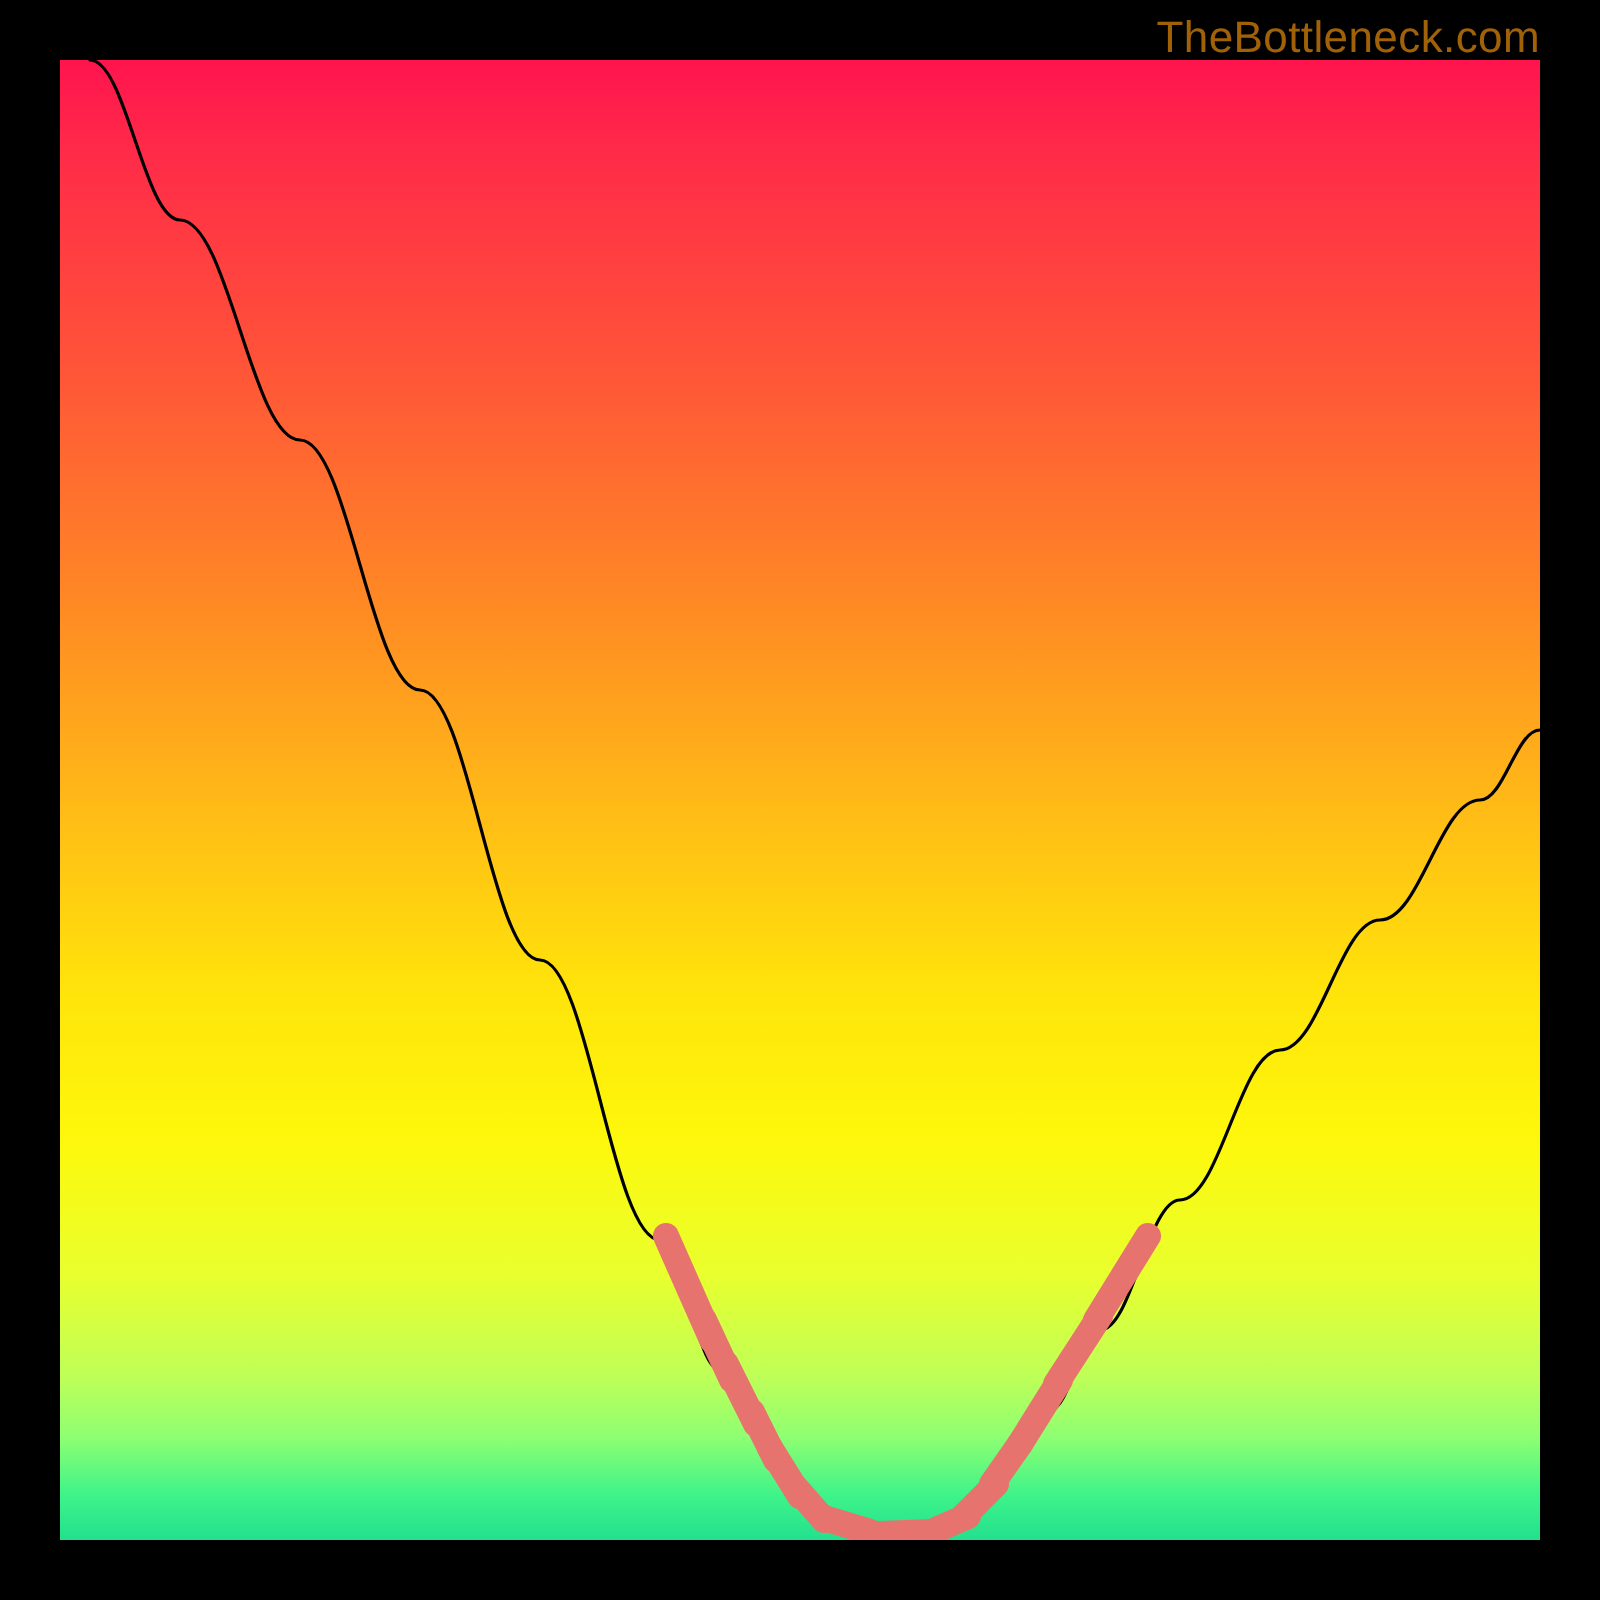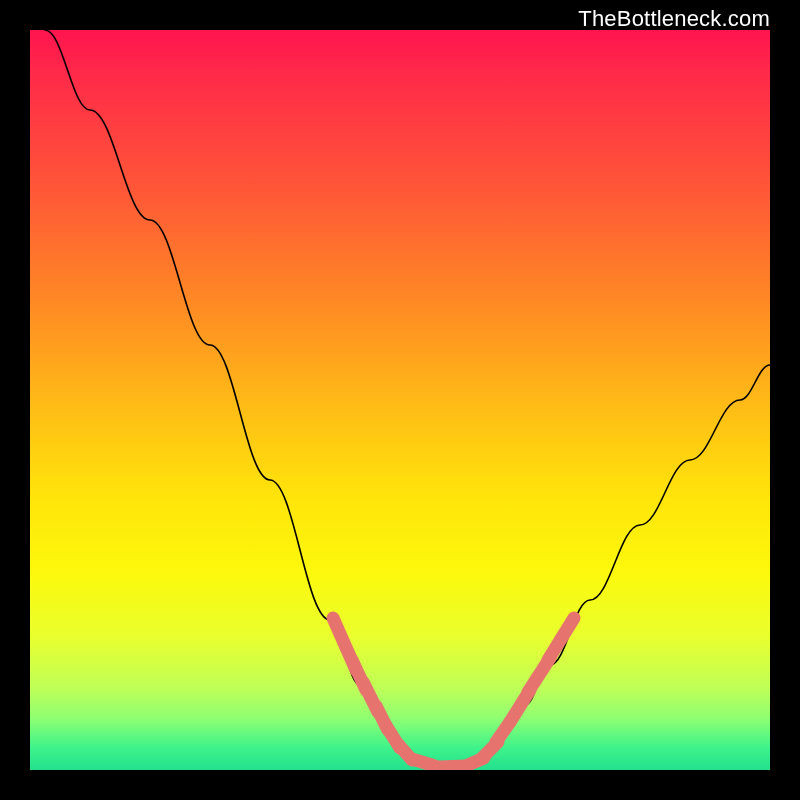--- a/index.html
+++ b/index.html
@@ -38,21 +38,21 @@
       #beff58 89%,
       #8fff72 93%,
       #3ef38a 97%,
       #23e08e 100%
     );
   }
   .watermark {
     position: absolute;
     top: 6px;
     right: 30px;
-    color: #ffffff;
+    color: #a16207;
     font-family: Arial, Helvetica, sans-serif;
     font-size: 22px;
     letter-spacing: 0.2px;
     user-select: none;
   }
   svg {
     position: absolute;
     left: 0;
     top: 0;
     width: 740px;

